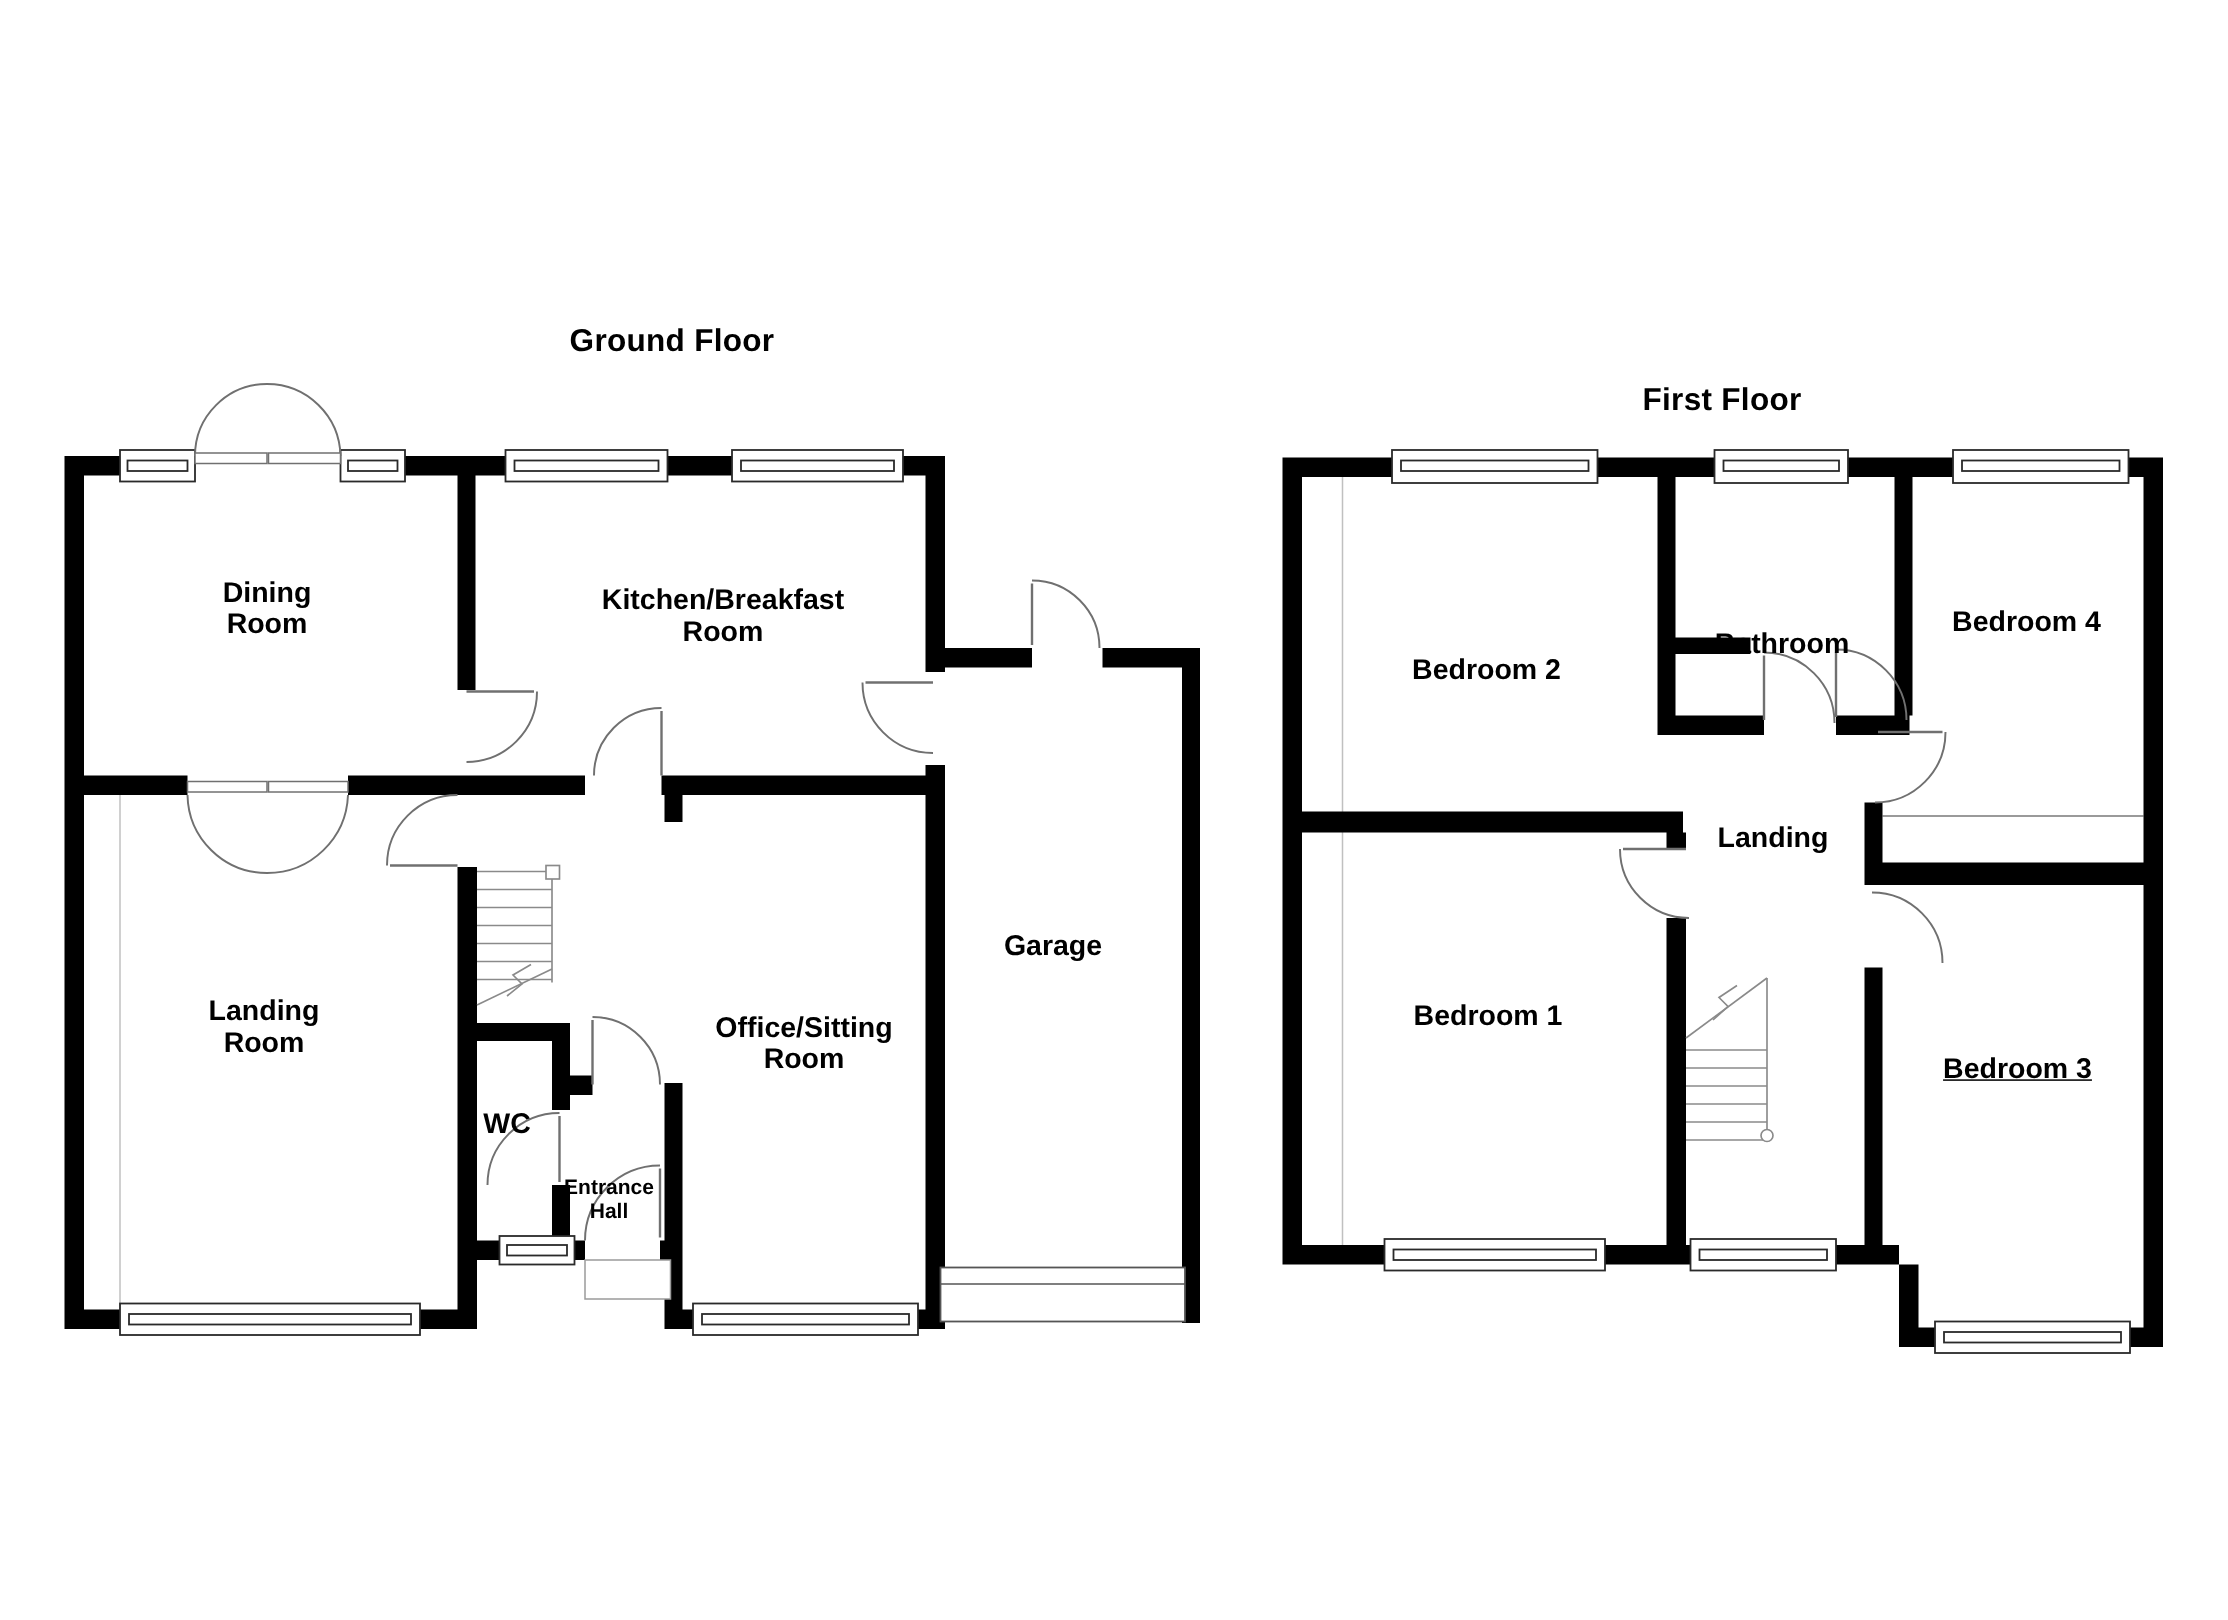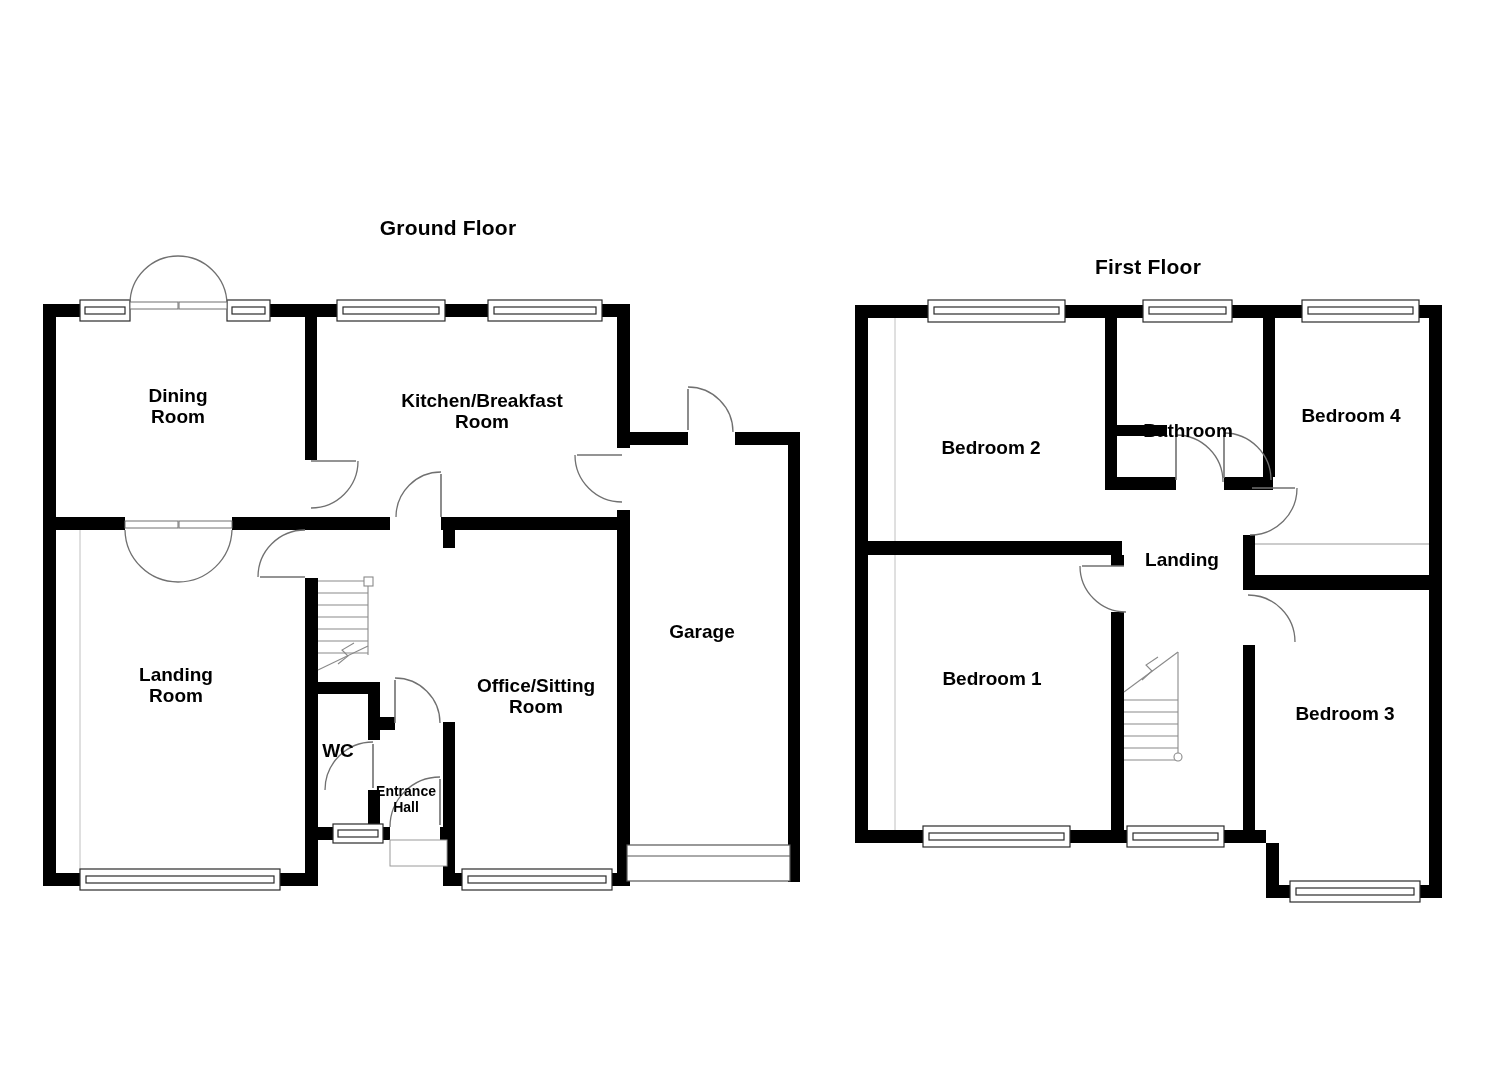--- a/index.html
+++ b/index.html
@@ -232,15 +232,15 @@
   <div class="room-label" style="left:991px;top:416px;margin-top:32px;">Bedroom 2</div>
 
   <div class="room-label" style="left:1188px;top:385px;margin-top:46px;">Bathroom</div>
 
   <div class="room-label" style="left:1351px;top:416px;text-align:right;">Bedroom 4</div>
 
   <div class="room-label" style="left:992px;top:679px;text-align:right;">Bedroom 1</div>
 
   <div class="room-label" style="left:1182px;top:560px;text-align:right;">Landing</div>
 
-  <div class="room-label" style="left:1345px;top:714px;">Bedroom 3</div>
+  <div class="room-label" style="left:1345px;top:714px;text-decoration:underline;">Bedroom 3</div>
 
 </div>
 
 </body></html>

